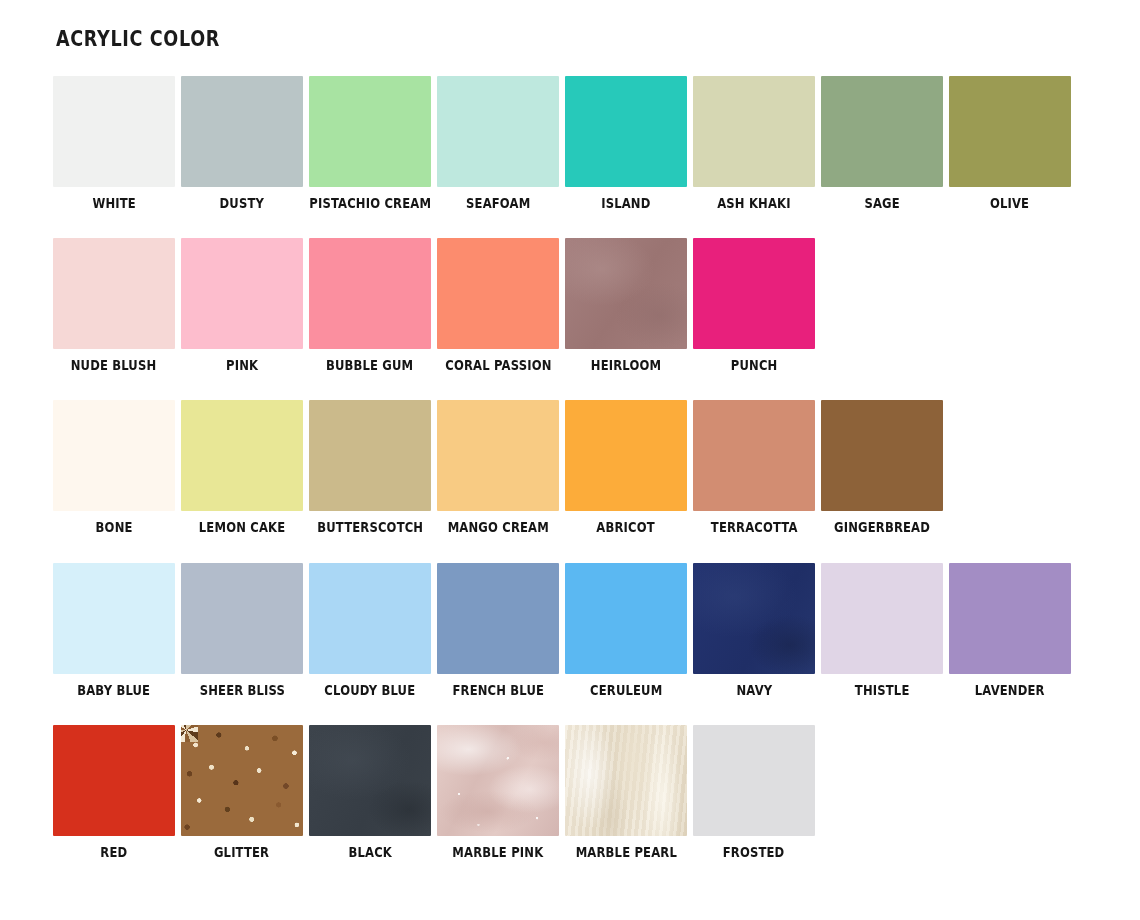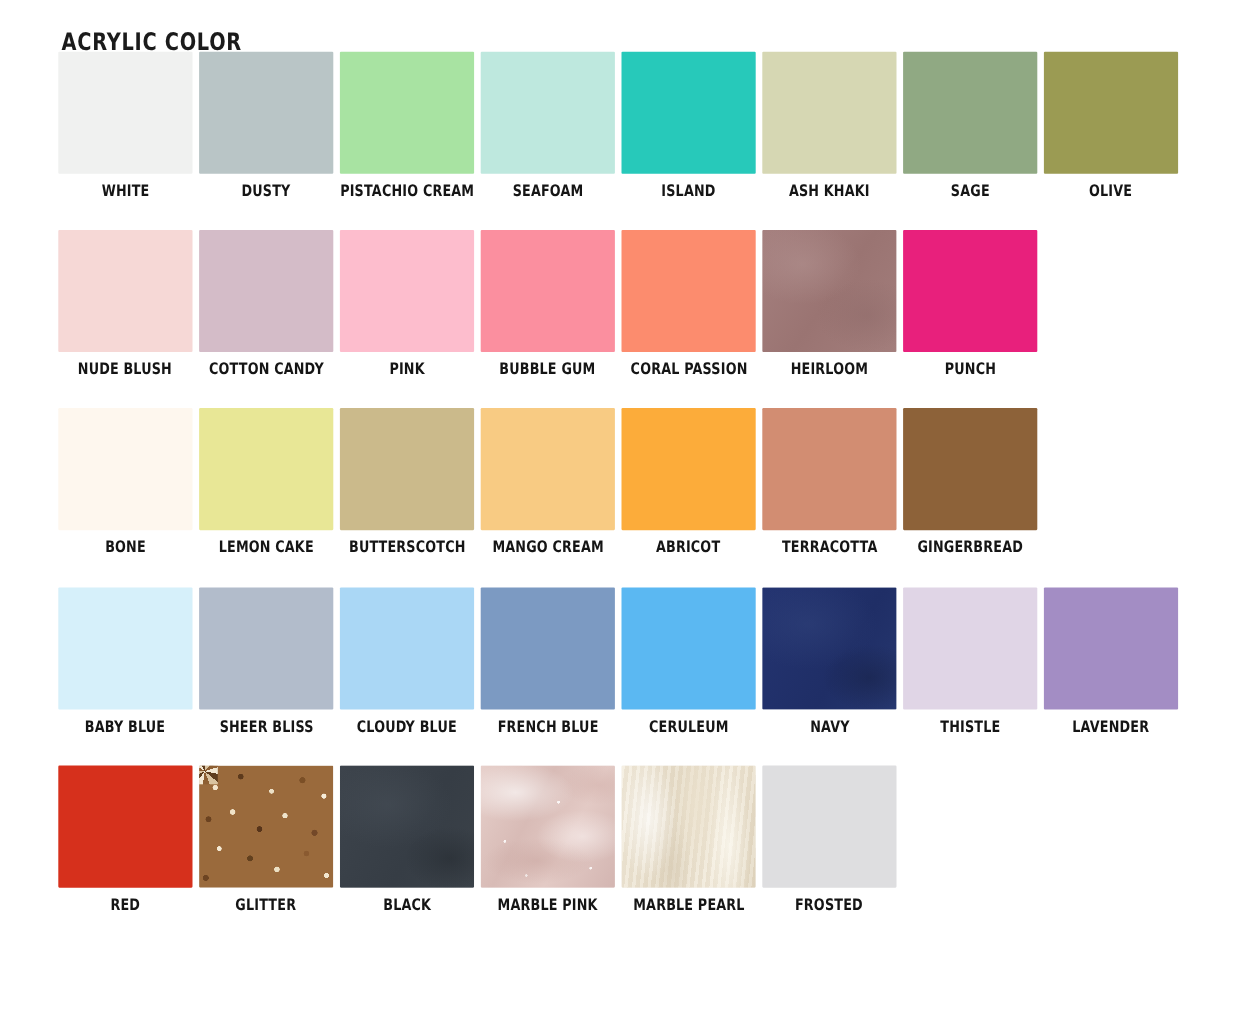--- a/index.html
+++ b/index.html
@@ -36,21 +36,21 @@
     letter-spacing: 0.8px;
     color: #1b1b1b;
     transform: scaleX(0.80);
     transform-origin: left center;
     white-space: nowrap;
   }
 
   .swatch-grid {
     position: absolute;
     left: 0;
-    top: 47px;
+    top: 76px;
     width: 980px;
   }
 
   .swatch-row {
     display: flex;
     flex-direction: row;
     align-items: flex-start;
     padding-left: 50px;
     margin-bottom: 27px;
   }
@@ -208,24 +208,20 @@
           <div class="swatch-chip" title="OLIVE" style="background-color: rgb(155, 155, 83);"></div>
           <div class="swatch-label">OLIVE</div>
         </div>
       </div>
       <div class="swatch-row">
         <div class="swatch-cell">
           <div class="swatch-chip" title="NUDE BLUSH" style="background-color: rgb(246, 216, 214);"></div>
           <div class="swatch-label">NUDE BLUSH</div>
         </div>
         <div class="swatch-cell">
-          <div class="swatch-chip" title="COTTON CANDY" style="background-color: rgb(212, 188, 200);"></div>
-          <div class="swatch-label">COTTON CANDY</div>
-        </div>
-        <div class="swatch-cell">
           <div class="swatch-chip" title="PINK" style="background-color: rgb(253, 189, 205);"></div>
           <div class="swatch-label">PINK</div>
         </div>
         <div class="swatch-cell">
           <div class="swatch-chip" title="BUBBLE GUM" style="background-color: rgb(251, 143, 159);"></div>
           <div class="swatch-label">BUBBLE GUM</div>
         </div>
         <div class="swatch-cell">
           <div class="swatch-chip" title="CORAL PASSION" style="background-color: rgb(252, 140, 110);"></div>
           <div class="swatch-label">CORAL PASSION</div>

